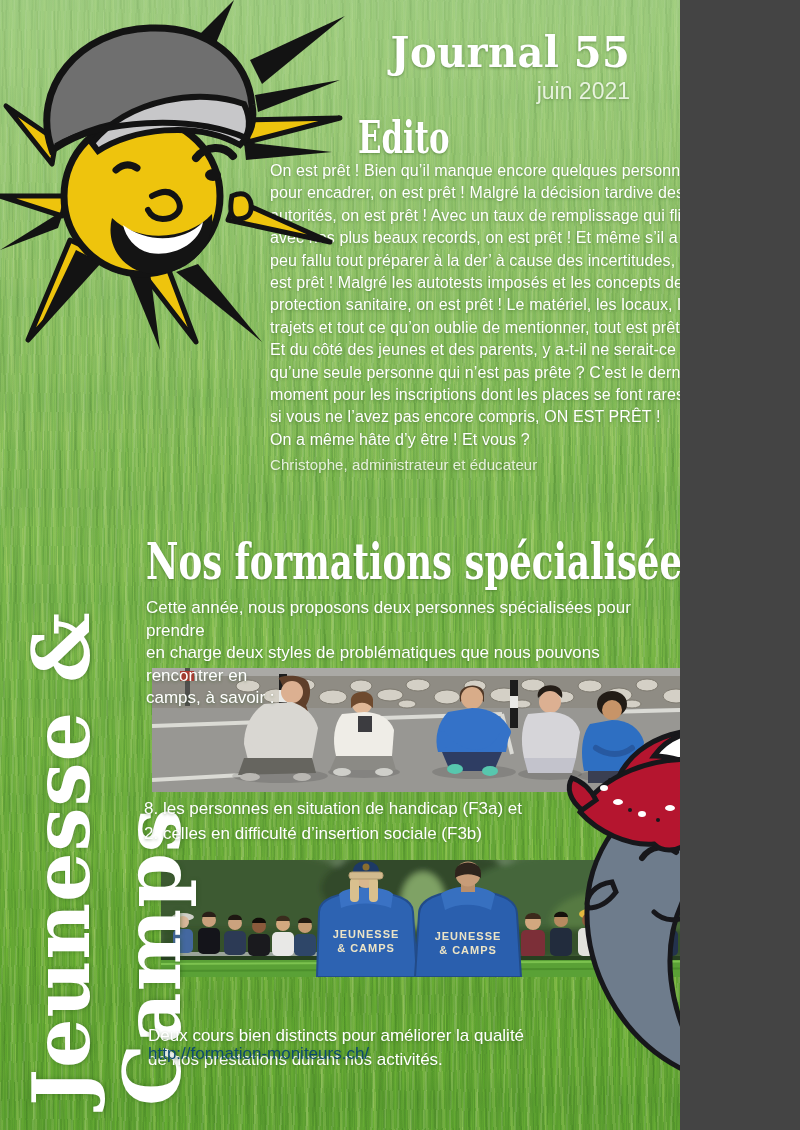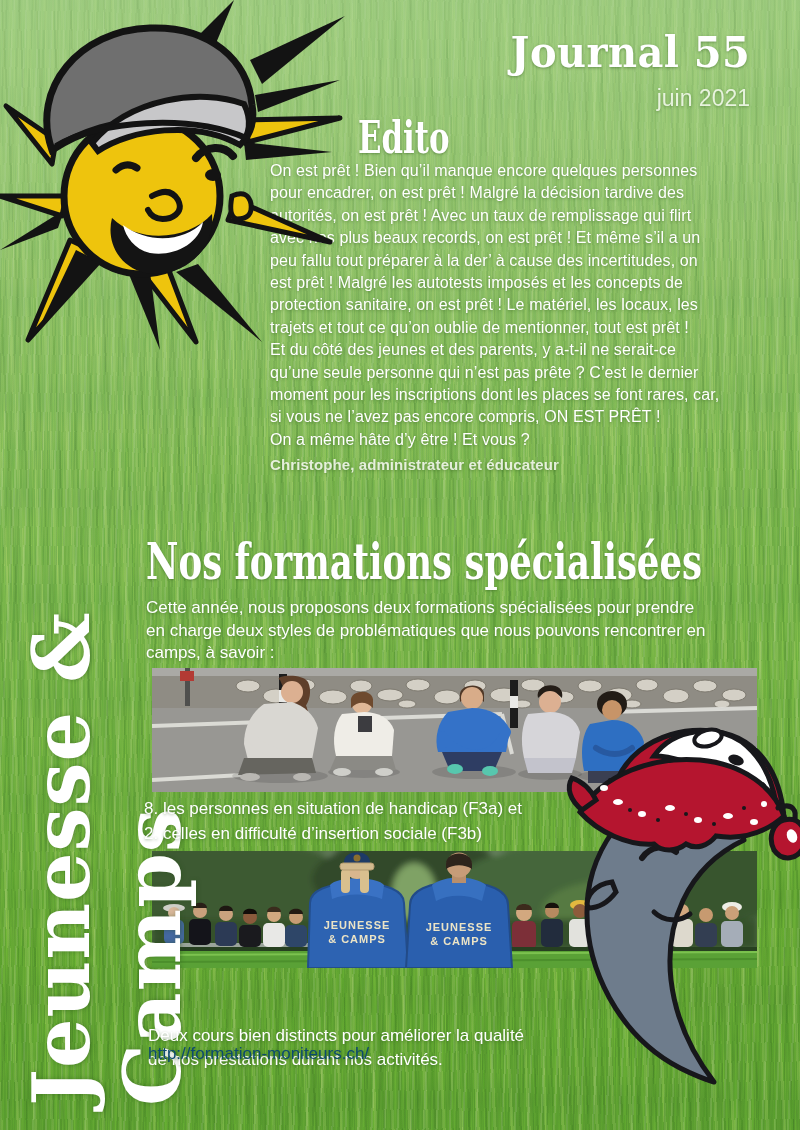--- a/index.html
+++ b/index.html
@@ -1,37 +1,37 @@
 <!DOCTYPE html>
 <html><head>
 <meta charset="utf-8">
 <style>
   html,body{margin:0;padding:0;background:#444;}
-  .page{position:relative;width:800px;height:1130px;overflow:hidden;
+  .page{position:relative;width:680px;height:1130px;overflow:hidden;
         font-family:"Liberation Sans",sans-serif;background:#7ab052;}
   
   .bg{position:absolute;inset:0;z-index:0;
       background:linear-gradient(176deg,#97c57d 0%,#8cbd6d 12%,#7eb35a 28%,#74ad4e 45%,#6aa641 62%,#5f9d33 80%,#579430 100%);}
   .bg::before{content:"";position:absolute;inset:0;
       background:repeating-linear-gradient(93deg,rgba(255,255,255,.10) 0 2px,rgba(255,255,255,0) 2px 6px,rgba(30,80,15,.10) 6px 8px,rgba(0,0,0,0) 8px 13px);}
   .bg::after{content:"";position:absolute;inset:0;
       background:repeating-linear-gradient(87deg,rgba(205,235,150,.16) 0 3px,rgba(0,0,0,0) 3px 9px,rgba(25,70,10,.12) 9px 11px,rgba(0,0,0,0) 11px 17px);}
   .grass-tex{position:absolute;inset:0;z-index:1;opacity:.45;mix-blend-mode:overlay;}
   .top-haze{position:absolute;left:0;top:0;width:800px;height:470px;z-index:2;
       background:linear-gradient(180deg,rgba(160,205,130,.50),rgba(160,205,130,0));pointer-events:none;}
   
   .wtx{color:#fff;text-shadow:0 1px 3px rgba(40,80,25,.45);}
   .lines{white-space:pre-line;}
   .serif{font-family:"DejaVu Serif","Liberation Serif",serif;font-weight:700;}
   .journal-header{position:absolute;top:30px;right:50px;text-align:right;z-index:5;}
   .journal-title{display:inline-block;font-size:42px;line-height:1.1;transform:scaleX(.95);transform-origin:right top;letter-spacing:.5px;}
-  .journal-date{margin-top:9px;font-size:23px;font-weight:400;color:rgba(245,252,238,.88);text-shadow:0 1px 3px rgba(40,80,25,.4);}
+  .journal-date{margin-top:2px;font-size:23px;font-weight:400;color:rgba(245,252,238,.88);text-shadow:0 1px 3px rgba(40,80,25,.4);}
   .edito-heading{position:absolute;left:358px;top:112px;font-size:44px;transform:scaleX(.70);transform-origin:left top;z-index:5;}
   .edito-body{position:absolute;left:270px;top:160px;width:500px;text-align:left;font-size:16px;line-height:1.40;letter-spacing:.1px;z-index:5;}
-  .edito-signature{margin-top:3px;font-size:15px;color:rgba(250,253,246,.85);font-weight:bold;}
+  .edito-signature{margin-top:3px;font-size:15px;color:rgba(250,253,246,.85);}
   .vertical-title{position:absolute;left:16px;top:306px;height:800px;z-index:5;
       writing-mode:vertical-rl;transform:rotate(180deg);
       font-family:"DejaVu Serif","Liberation Serif",serif;font-weight:700;font-size:78px;
       color:#fff;letter-spacing:1px;text-shadow:0 1px 4px rgba(40,80,25,.45);}
   .formations-heading{position:absolute;left:146px;top:532px;font-size:50px;transform:scaleX(.71);transform-origin:left top;white-space:nowrap;z-index:5;}
   .formations-intro{position:absolute;left:146px;top:597px;font-size:17px;line-height:1.33;z-index:5;}
   .formations-list{position:absolute;left:144px;top:797px;font-size:17px;line-height:1.45;z-index:5;}
   .formations-outro{position:absolute;left:148px;top:984px;font-size:17px;line-height:1.42;z-index:5;margin-top:40px;}
   .formations-info{position:absolute;left:148px;top:1042px;font-size:17px;line-height:1.42;z-index:5;}
   .website{display:block;color:#0c4a6e;text-decoration:none;cursor:pointer;}
@@ -83,21 +83,21 @@
 qu’une seule personne qui n’est pas prête ? C’est le dernier
 moment pour les inscriptions dont les places se font rares, car,
 si vous ne l’avez pas encore compris, ON EST PRÊT !
 On a même hâte d’y être ! Et vous ?</div>
     <div class="edito-signature">Christophe, administrateur et éducateur</div>
   </div>
 
   <div class="vertical-title">Jeunesse &amp; Camps</div>
 
   <div class="formations-heading serif wtx">Nos formations spécialisées</div>
-  <div class="formations-intro wtx lines">Cette année, nous proposons deux formations spécialisées pour prendre
+  <div class="formations-intro wtx lines">Cette année, nous proposons deux personnes spécialisées pour prendre
 en charge deux styles de problématiques que nous pouvons rencontrer en
 camps, à savoir :</div>
   <div class="formations-list wtx lines">8. les personnes en situation de handicap (F3a) et
 2. celles en difficulté d’insertion sociale (F3b)</div>
   <div class="formations-outro wtx lines">Deux cours bien distincts pour améliorer la qualité
 de nos prestations durant nos activités.</div>
   <div class="formations-info wtx">
     <a class="website">http://formation-moniteurs.ch/</a>
   </div>
 
@@ -197,21 +197,21 @@
       <g>
         <ellipse cx="460" cy="36" rx="15" ry="13" fill="#221c16"></ellipse>
         <circle cx="460" cy="42" r="10" fill="#c79468"></circle>
         <path d="M438,56 C430,66 428,84 432,103 L488,103 L492,74 C488,60 476,52 460,52 Z" fill="#2e6fc2"></path>
         <path d="M444,80 C456,88 470,88 480,80" stroke="#2759a1" stroke-width="6" fill="none" stroke-linecap="round"></path>
         <rect x="436" y="103" width="50" height="12" fill="#3a3f52"></rect>
       </g>
     </svg>
   </figure>
 
-  <figure class="photo" style="left:152px;top:851px;width:605px;height:117px;margin:0;">
+  <figure class="photo" style="left:152px;top:851px;width:605px;height:117px;margin:9px;">
     <svg viewBox="0 0 605 117" width="605" height="117">
       <defs>
           <filter id="soft2">
             <feGaussianBlur stdDeviation="3.2"></feGaussianBlur>
           </filter>
         </defs>
       <rect width="605" height="117" fill="#55714a"></rect>
       <g filter="url(#soft2)">
         <rect x="0" y="0" width="605" height="20" fill="#7d9674"></rect>
         <path d="M0,0 L180,0 C130,28 60,42 0,55 Z" fill="#5a7450"></path>

